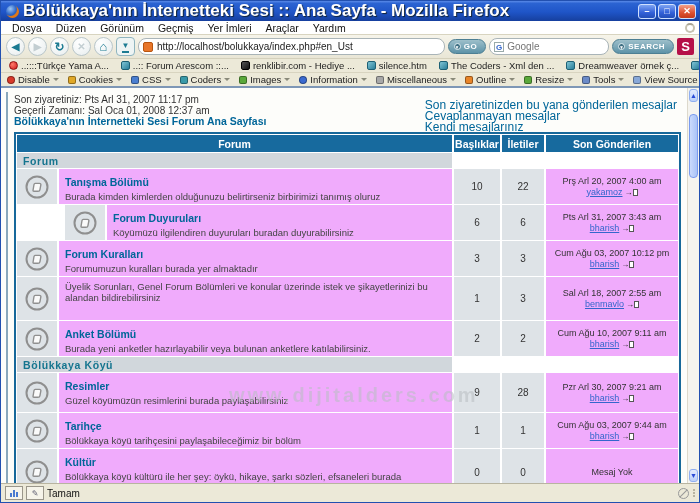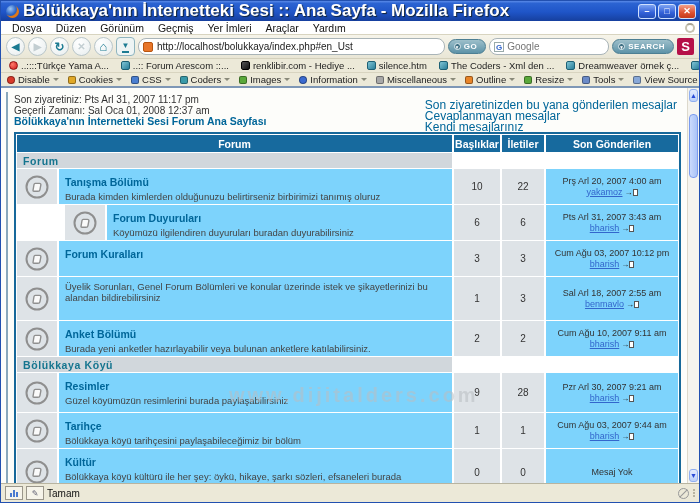--- a/index.html
+++ b/index.html
@@ -89,21 +89,21 @@
 
   .ftable { margin:5px 2px 0 6px; background:#fff; border:2px solid #17689a; padding:1px; }
   .frow { display:grid; grid-template-columns:40px 1fr 46px 42px 132px; column-gap:2px; background:#fff; margin-top:1px; }
   .frow:first-child { margin-top:0; }
   .hdr > div { background:#176a9e; color:#fff; font-weight:bold; font-size:10.5px; height:17px;
     display:flex; align-items:center; justify-content:center; }
   .hdr .span2 { grid-column:1 / 3; }
   .sect .sname { grid-column:1 / 3; background:#d1d7dc; color:#15758f; font-weight:bold; font-size:10.5px;
     letter-spacing:.6px; height:15px; display:flex; align-items:center; padding-left:6px; }
   .sect .sblank { grid-column:3 / 6; background:#fff; }
-  .cell { background:#7dd3fc; }
+  .cell { background:#f0abfc; }
   .icon-cell { background:#dee3e7; display:flex; align-items:center; justify-content:center; }
   .name-cell { padding:3px 6px 2px 6px; }
   .ftitle { color:#006699; font-weight:bold; font-size:10.5px; text-decoration:none; display:inline-block; }
   .fdesc { font-size:9.5px; color:#444; line-height:11px; margin-top:1px; }
   .num { background:#dee3e7; display:flex; align-items:center; justify-content:center; font-size:10px; color:#333; }
   .last { display:flex; flex-direction:column; align-items:center; justify-content:center;
     font-size:9px; color:#333; line-height:11px; text-align:center; }
   .last a { color:#3366cc; }
   .lp-icon { display:inline-block; margin-left:2px; }
   .lp-icon .arr { color:#222; font-weight:bold; font-size:8px; }
@@ -336,21 +336,21 @@
           </div>
       </div>
 
       <div class="frow r-kur">
         <div class="cell icon-cell">
             <svg width="26" height="26" viewBox="0 0 26 26">
               <circle cx="13" cy="13" r="10.5" fill="none" stroke="#8f8f8f" stroke-width="2"></circle>
               <path d="M9 16.5 L10 10.5 Q10.2 9.4 11.3 9.4 L15.4 9.4 Q17.2 9.4 16.8 11.2 L15.9 15.8 Q15.6 17.3 14 17.3 L10.4 17.3 Q9 17.3 9 16.5 Z" fill="#fafafa" stroke="#8f8f8f" stroke-width="1.4"></path>
             </svg>
           </div>
-        <div class="cell name-cell"><a href="#" class="ftitle">Forum Kuralları</a></div>
+        <div class="cell name-cell"><a href="#" class="ftitle">Forum Kuralları</a><div class="fdesc">Forumumuzun kuralları burada yer almaktadır</div></div>
         <div class="num">3</div>
         <div class="num">3</div>
         <div class="cell last">
             <div>Cum Ağu 03, 2007 10:12 pm</div>
             <div><a href="#">bharish</a><span class="lp-icon"><span class="arr">→</span><span class="pg"></span></span></div>
           </div>
       </div>
 
       <div class="frow r-ist">
         <div class="cell icon-cell">

